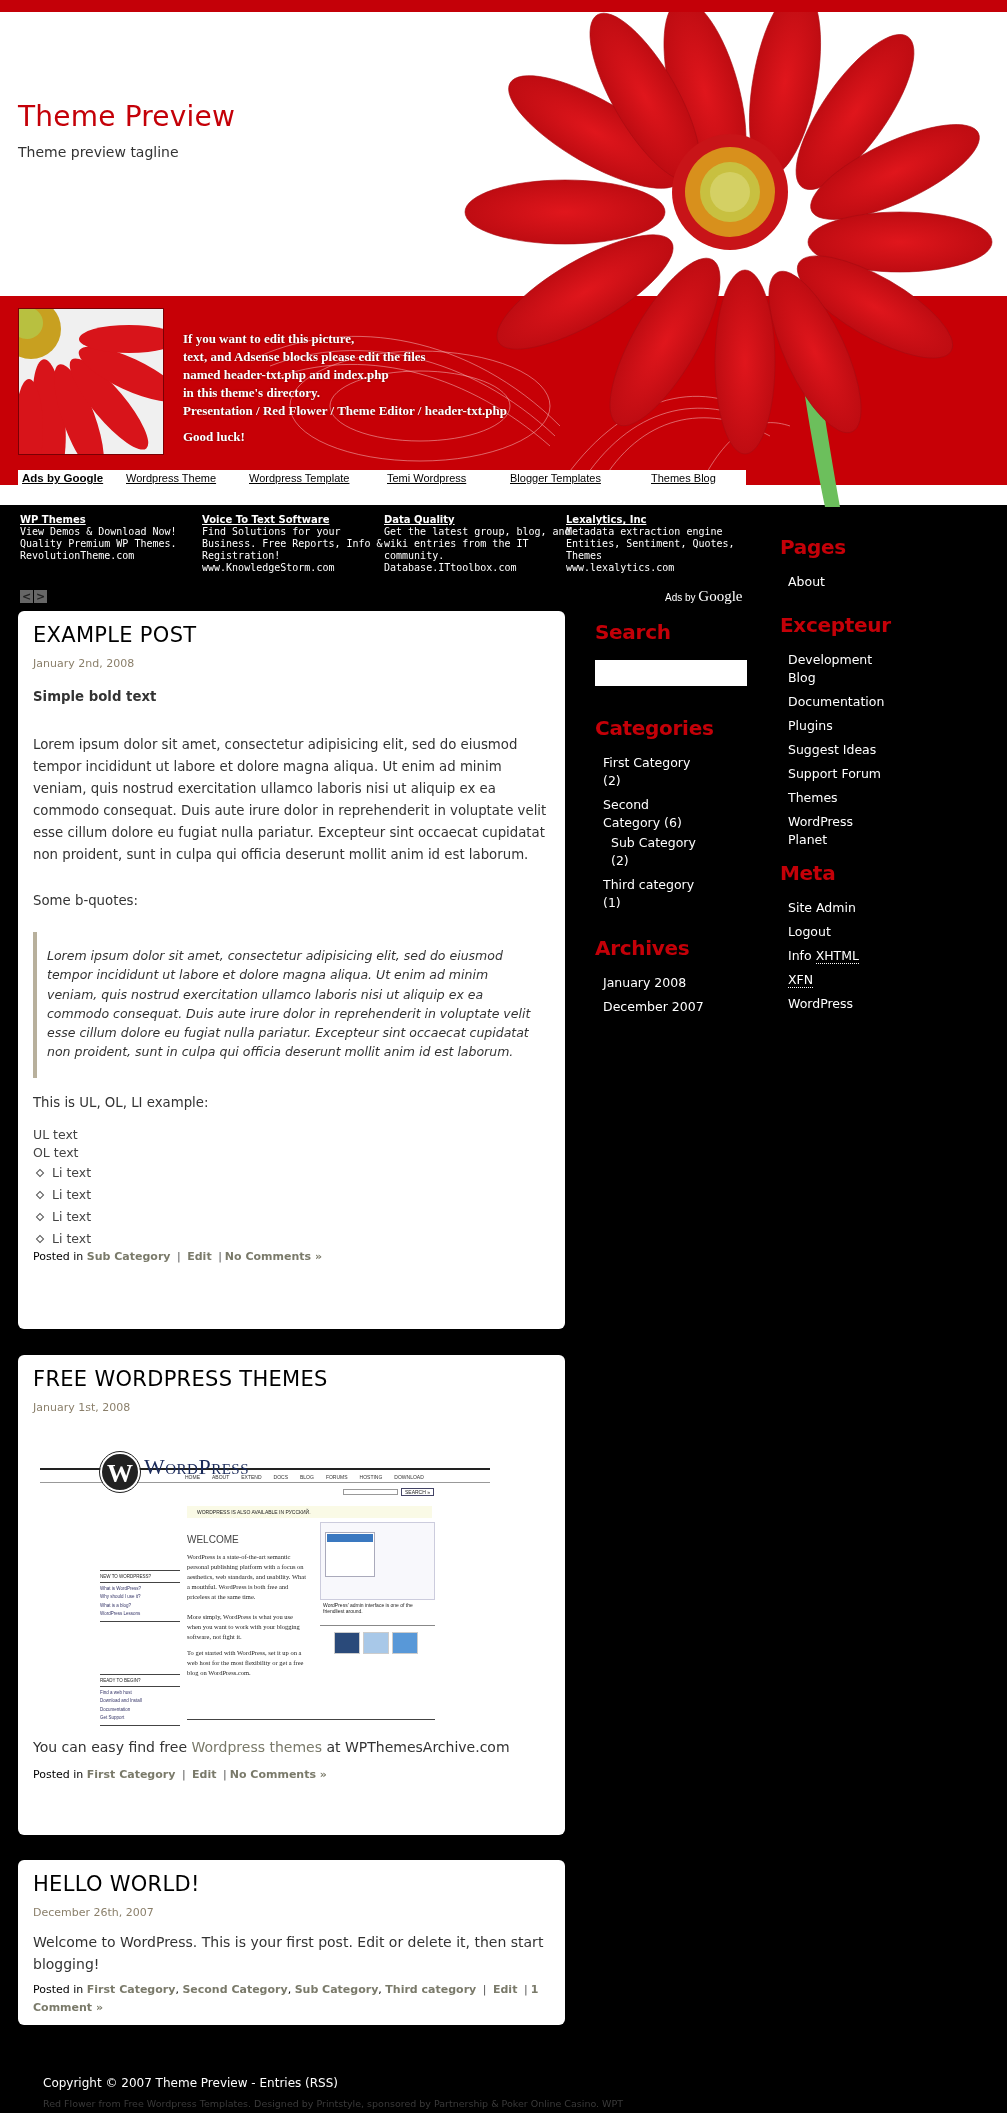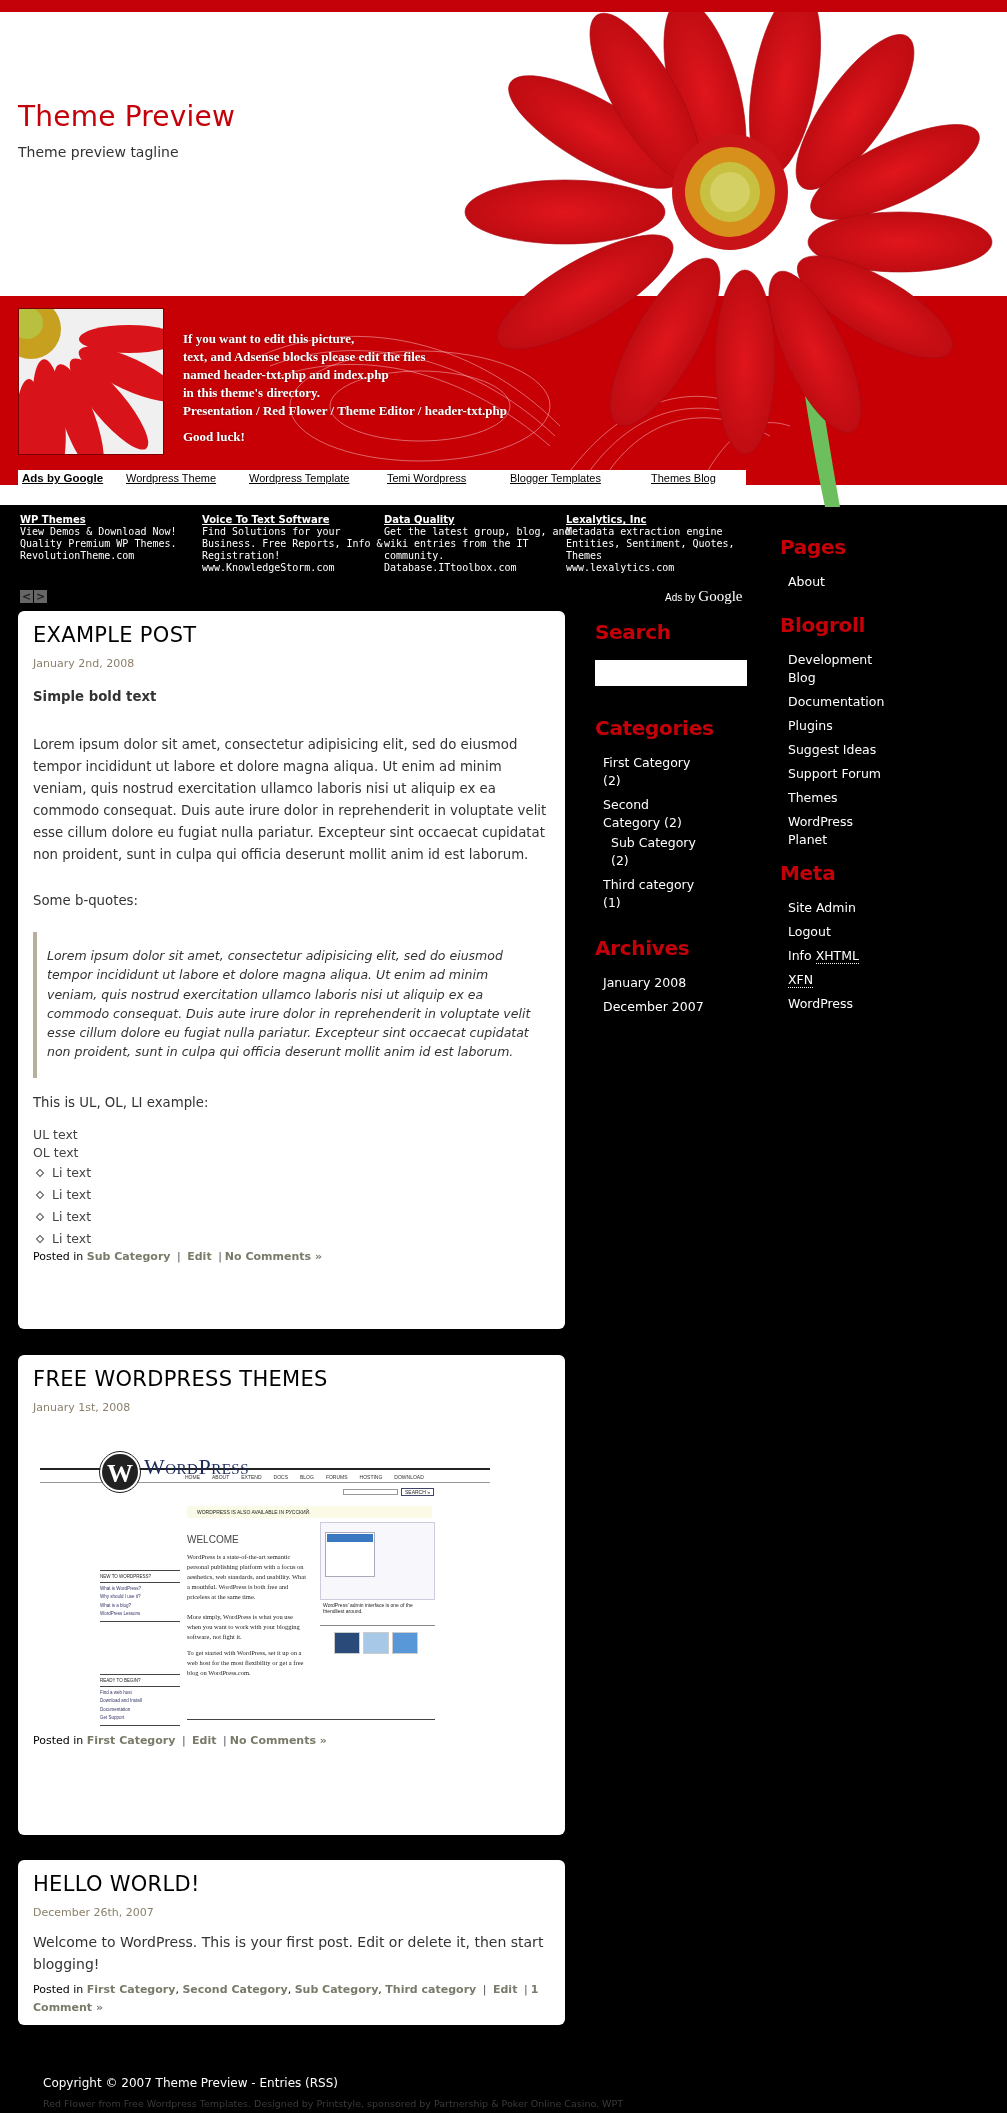--- a/index.html
+++ b/index.html
@@ -271,20 +271,25 @@
     <div style="position:absolute;left:285px;top:98px;width:50px;height:45px;border:1px solid #aab;background:#fff"></div>
     <div style="position:absolute;left:287px;top:100px;width:46px;height:8px;background:#3a78c0"></div>
     <div style="position:absolute;left:283px;top:168px;width:112px;font-size:5px;font-family:'Liberation Sans',sans-serif;line-height:6px">WordPress' admin interface is one of the friendliest around.</div>
     <div style="position:absolute;left:280px;top:191px;width:115px;height:1px;background:#888"></div>
     <div style="position:absolute;left:294px;top:198px;width:26px;height:22px;background:#2a4a7a;border:1px solid #ccc"></div>
     <div style="position:absolute;left:323px;top:198px;width:26px;height:22px;background:#a8c8e8;border:1px solid #ccc"></div>
     <div style="position:absolute;left:352px;top:198px;width:26px;height:22px;background:#5898d8;border:1px solid #ccc"></div>
     <div style="position:absolute;left:147px;top:285px;width:248px;height:1px;background:#444"></div>
   </div>
 
+  <p style="margin-top:12px;font-size:14px">
+    <span>You can easy find free</span>
+    <a style="color:#7a7a6a;text-decoration:none">Wordpress themes</a>
+    <span>at WPThemesArchive.com</span>
+  </p>
   <div class="meta-line" style="margin-top:10px">
     <span>Posted in</span>
     <a>First Category</a>
     <span class="sep">|</span>
     <a>Edit</a>
     <span class="sep">|</span><a>No Comments »</a>
   </div>
 </div>
 
 <div class="post" style="top:1860px;height:165px">
@@ -303,39 +308,39 @@
   </div>
 </div>
 
 <div class="sidebar" style="left:595px;top:620px;width:160px">
   <h3>Search</h3>
   <input class="search-box" type="text" value="" style="">
 
   <h3 style="margin-top:30px">Categories</h3>
   <ul style="width:110px">
     <li>First Category (2)</li>
-    <li style="margin-bottom:2px">Second Category (2)</li>
+    <li style="margin-bottom:2px">Second Category (6)</li>
     <li class="sub">Sub Category (2)</li>
     <li>Third category (1)</li>
   </ul>
 
   <h3 style="margin-top:24px">Archives</h3>
   <ul>
     <li>January 2008</li>
     <li>December 2007</li>
   </ul>
 </div>
 
 <div class="sidebar" style="left:780px;top:535px;width:120px">
   <h3>Pages</h3>
   <ul>
     <li>About</li>
   </ul>
 
-  <h3 style="margin-top:22px">Blogroll</h3>
+  <h3 style="margin-top:22px">Excepteur</h3>
   <ul style="width:110px">
     <li style="width:82px">Development Blog</li>
     <li>Documentation</li>
     <li>Plugins</li>
     <li>Suggest Ideas</li>
     <li>Support Forum</li>
     <li>Themes</li>
     <li style="width:82px">WordPress Planet</li>
   </ul>
 

